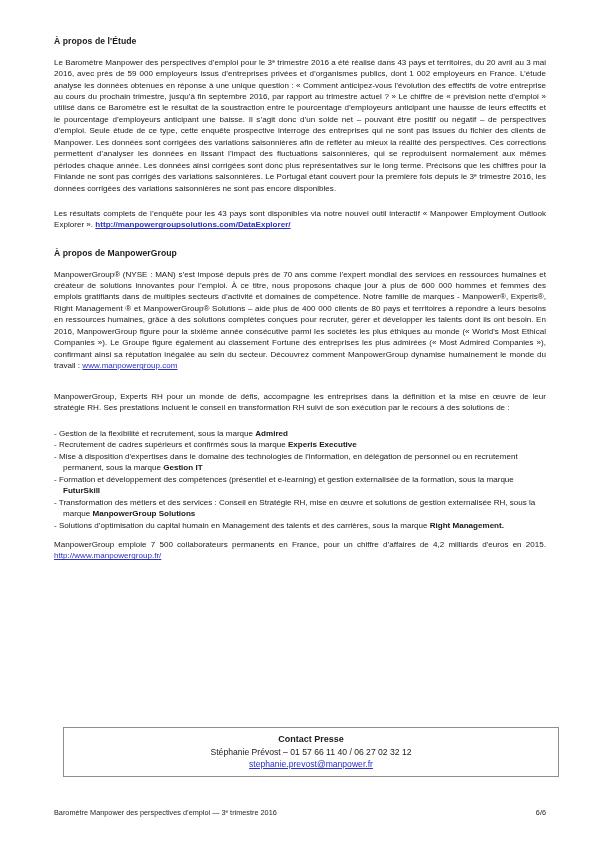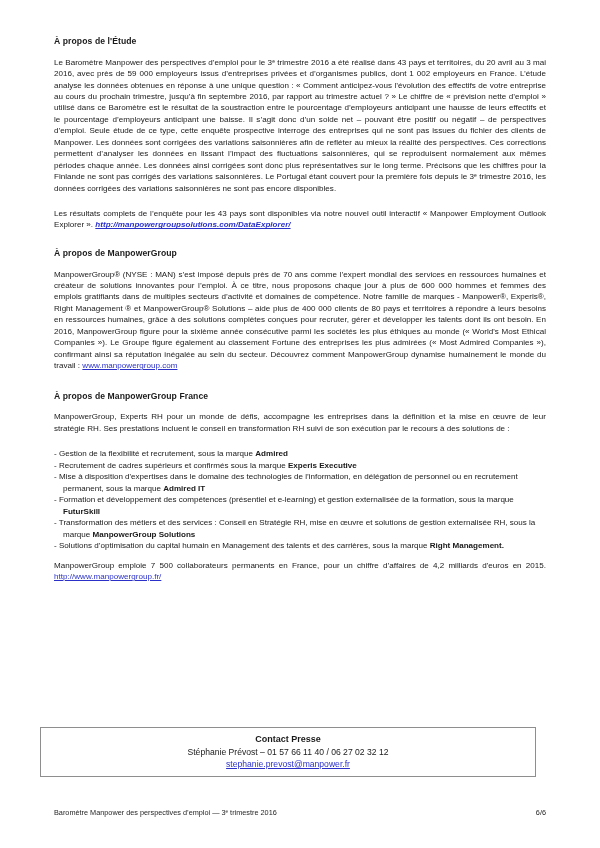--- a/index.html
+++ b/index.html
@@ -46,39 +46,38 @@
     font-size: 62%;
     vertical-align: 0.42em;
     line-height: 0;
   }
   b, .b { font-weight: bold; }
   a.link {
     color: #2b31c8;
     text-decoration: underline;
   }
   a.link.ital {
-    font-style: italic;
     font-weight: bold;
   }
   .list {
     margin: 0;
     padding: 0;
     list-style: none;
   }
   .list li {
     font-size: 8.05px;
     line-height: 11.5px;
     text-align: left;
     padding-left: 9px;
     text-indent: -9px;
     margin: 0;
   }
   .contact-box {
     position: absolute;
-    left: 40px;
+    left: 63px;
     top: 727px;
     width: 496px;
     box-sizing: border-box;
     border: 1.4px solid #8e8e8e;
     padding: 5px 6px 6px 6px;
     text-align: center;
   }
   .contact-title {
     font-size: 9px;
     font-weight: bold;
@@ -121,30 +120,29 @@
   <p class="para"><span>Les résultats complets de l’enquête pour les 43 pays sont disponibles via notre nouvel outil interactif « Manpower Employment Outlook Explorer ». </span><a class="link ital" href="#">http://manpowergroupsolutions.com/DataExplorer/</a></p>
 
   <div class="gap-md"></div>
 
   <h2 class="h-sec">À propos de ManpowerGroup</h2>
 
   <p class="para"><span>ManpowerGroup® (NYSE : MAN) s’est imposé depuis près de 70 ans comme l’expert mondial des services en ressources humaines et créateur de solutions innovantes pour l’emploi. À ce titre, nous proposons chaque jour à plus de 600 000 hommes et femmes des emplois gratifiants dans de multiples secteurs d’activité et domaines de compétence. Notre famille de marques - Manpower®, Experis®, Right Management ® et ManpowerGroup® Solutions – aide plus de 400 000 clients de 80 pays et territoires à répondre à leurs besoins en ressources humaines, grâce à des solutions complètes conçues pour recruter, gérer et développer les talents dont ils ont besoin. En 2016, ManpowerGroup figure pour la sixième année consécutive parmi les sociétés les plus éthiques au monde (« World's Most Ethical Companies »). Le Groupe figure également au classement Fortune des entreprises les plus admirées (« Most Admired Companies »), confirmant ainsi sa réputation inégalée au sein du secteur. Découvrez comment ManpowerGroup dynamise humainement le monde du travail : </span><a class="link" href="#">www.manpowergroup.com</a></p>
 
   <div class="gap-lg"></div>
 
-  <h2 class="h-sec">À propos de ManpowerGroup France</h2>
 
   <p class="para">ManpowerGroup, Experts RH pour un monde de défis, accompagne les entreprises dans la définition et la mise en œuvre de leur stratégie RH. Ses prestations incluent le conseil en transformation RH suivi de son exécution par le recours à des solutions de :</p>
 
   <div class="gap-sm"></div>
 
   <ul class="list" id="services-list">
       <li><span>- Gestion de la flexibilité et recrutement, sous la marque </span><b>Admired</b><span></span></li>
       <li><span>- Recrutement de cadres supérieurs et confirmés sous la marque </span><b>Experis Executive</b><span></span></li>
-      <li><span>- Mise à disposition d'expertises dans le domaine des technologies de l’information, en délégation de personnel ou en recrutement permanent, sous la marque </span><b>Admired IT</b><span></span></li>
+      <li><span>- Mise à disposition d'expertises dans le domaine des technologies de l’information, en délégation de personnel ou en recrutement permanent, sous la marque </span><b>Gestion IT</b><span></span></li>
       <li><span>- Formation et développement des compétences (présentiel et e-learning) et gestion externalisée de la formation, sous la marque </span><b>FuturSkill</b><span></span></li>
       <li><span>- Transformation des métiers et des services : Conseil en Stratégie RH, mise en œuvre et solutions de gestion externalisée RH, sous la marque </span><b>ManpowerGroup Solutions</b><span></span></li>
       <li><span>- Solutions d’optimisation du capital humain en Management des talents et des carrières, sous la marque </span><b>Right Management.</b><span></span></li>
     </ul>
 
   <div class="gap-md"></div>
 
   <p class="para"><span>ManpowerGroup emploie 7 500 collaborateurs permanents en France, pour un chiffre d’affaires de 4,2 milliards d'euros en 2015. </span><a class="link" href="#">http://www.manpowergroup.fr/</a></p>
 
 </div>

